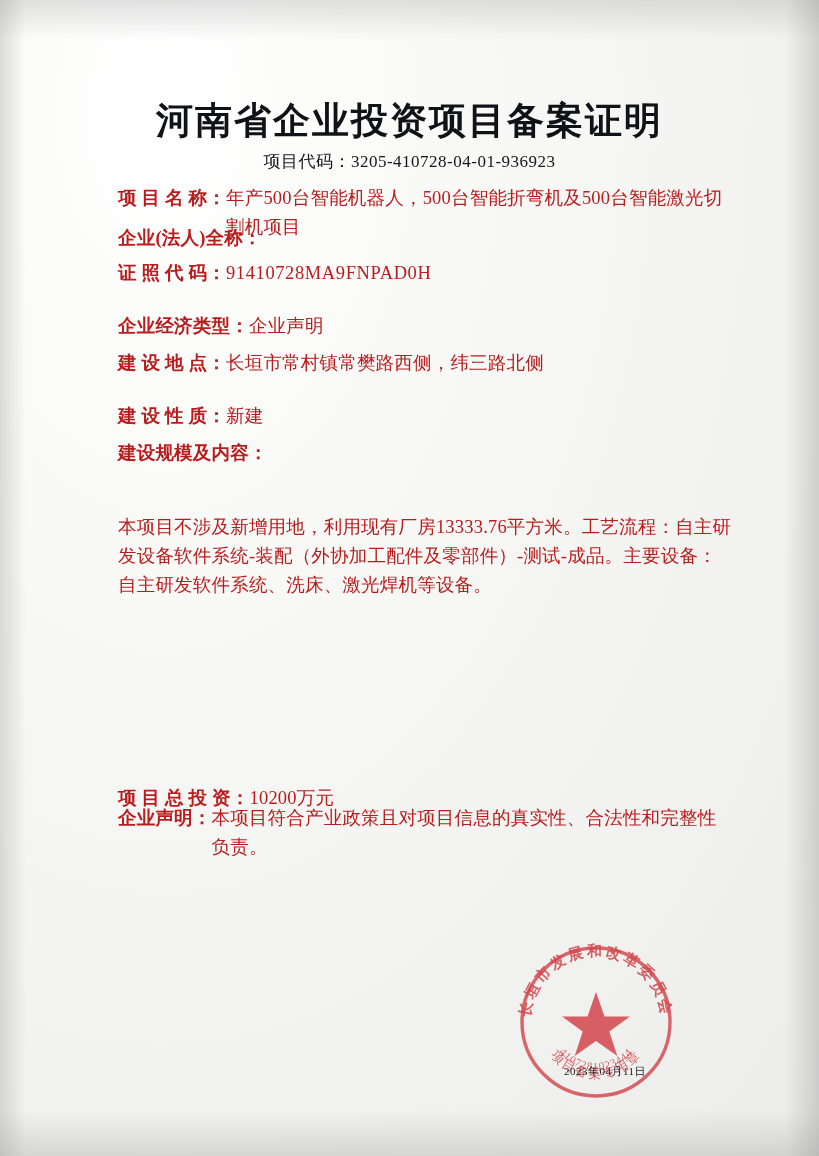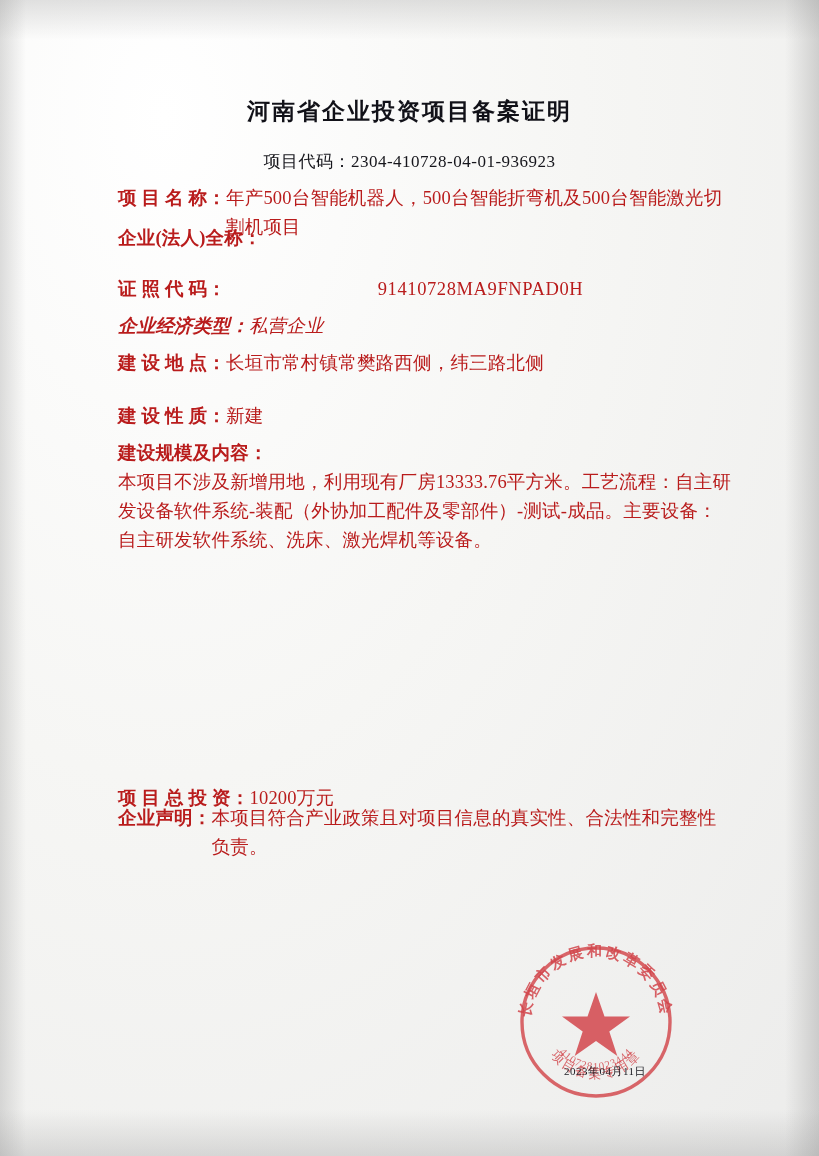--- a/index.html
+++ b/index.html
@@ -53,21 +53,21 @@
     left: 0; top: 0;
     width: 819px;
     height: 1156px;
   }
 
   .doc-title {
     position: absolute;
     left: 0; right: 0;
     top: 96px;
     text-align: center;
-    font-size: 23px;
+    font-size: 37px;
     font-weight: bold;
     letter-spacing: 2px;
     font-family: "DejaVu Serif", "Liberation Serif", serif;
     color: #111118;
   }
 
   .doc-code {
     position: absolute;
     left: 0; right: 0;
     top: 150px;
@@ -95,35 +95,36 @@
   }
   .field .val {
     flex: 1 1 auto;
     font-weight: normal;
     letter-spacing: .2px;
   }
 
   
   #row-project-name { top: 184px; }
   #row-enterprise   { top: 224px; }
-  #row-license      { top: 275px; text-align: center; }
-  #row-econ-type    { top: 312px; font-style: italic; }
+  #row-license      { top: 259px; }
+  #row-econ-type    { top: 312px; }
   #row-location     { top: 349px; }
   #row-nature       { top: 402px; }
   #row-scale        { top: 439px; flex-direction: column; }
   #row-investment   { top: 784px; }
   #row-statement    { top: 804px; }
 
   #row-license .val {
     font-family: "Liberation Serif", serif;
     letter-spacing: .6px;
   }
 
   .indent-body {
     text-indent: 0;
+    margin-top: 45px;
   }
 
   
   .seal {
     position: absolute;
     left: 508px;
     top: 934px;
     width: 176px;
     height: 176px;
     pointer-events: none;
@@ -143,39 +144,39 @@
 </style>
 </head>
 <body>
 
 <div class="page"></div>
 
 <div class="content">
 
   <div class="doc-title">河南省企业投资项目备案证明</div>
 
-  <div class="doc-code">项目代码：2304-410728-04-01-936923</div>
+  <div class="doc-code">项目代码：3205-410728-04-01-936923</div>
 
   <div class="field" id="row-project-name">
     <span class="lbl">项 目 名 称：</span>
     <span class="val">年产500台智能机器人，500台智能折弯机及500台智能激光切割机项目</span>
   </div>
 
   <div class="field" id="row-enterprise">
     <span class="lbl">企业(法人)全称：</span>
   </div>
 
   <div class="field" id="row-license">
     <span class="lbl">证 照 代 码：</span>
     <span class="val">91410728MA9FNPAD0H</span>
   </div>
 
   <div class="field" id="row-econ-type">
     <span class="lbl">企业经济类型：</span>
-    <span class="val">私营企业</span>
+    <span class="val">企业声明</span>
   </div>
 
   <div class="field" id="row-location">
     <span class="lbl">建 设 地 点：</span>
     <span class="val">长垣市常村镇常樊路西侧，纬三路北侧</span>
   </div>
 
   <div class="field" id="row-nature">
     <span class="lbl">建 设 性 质：</span>
     <span class="val">新建</span>

